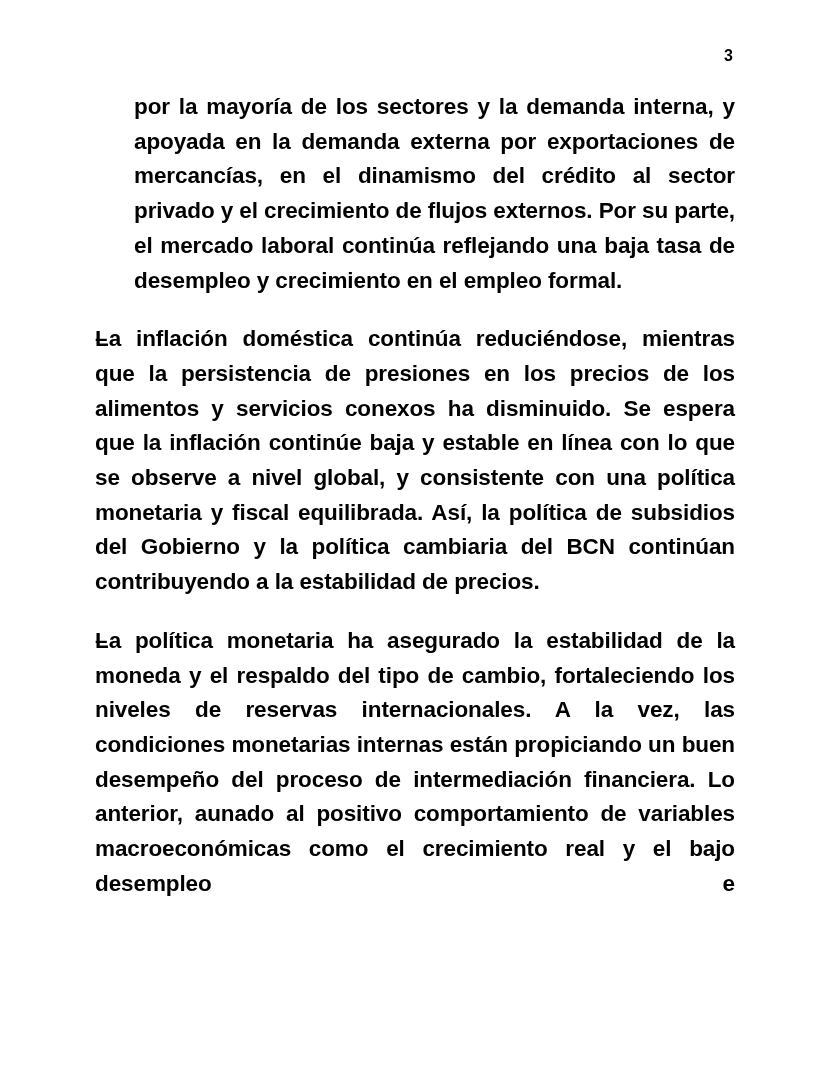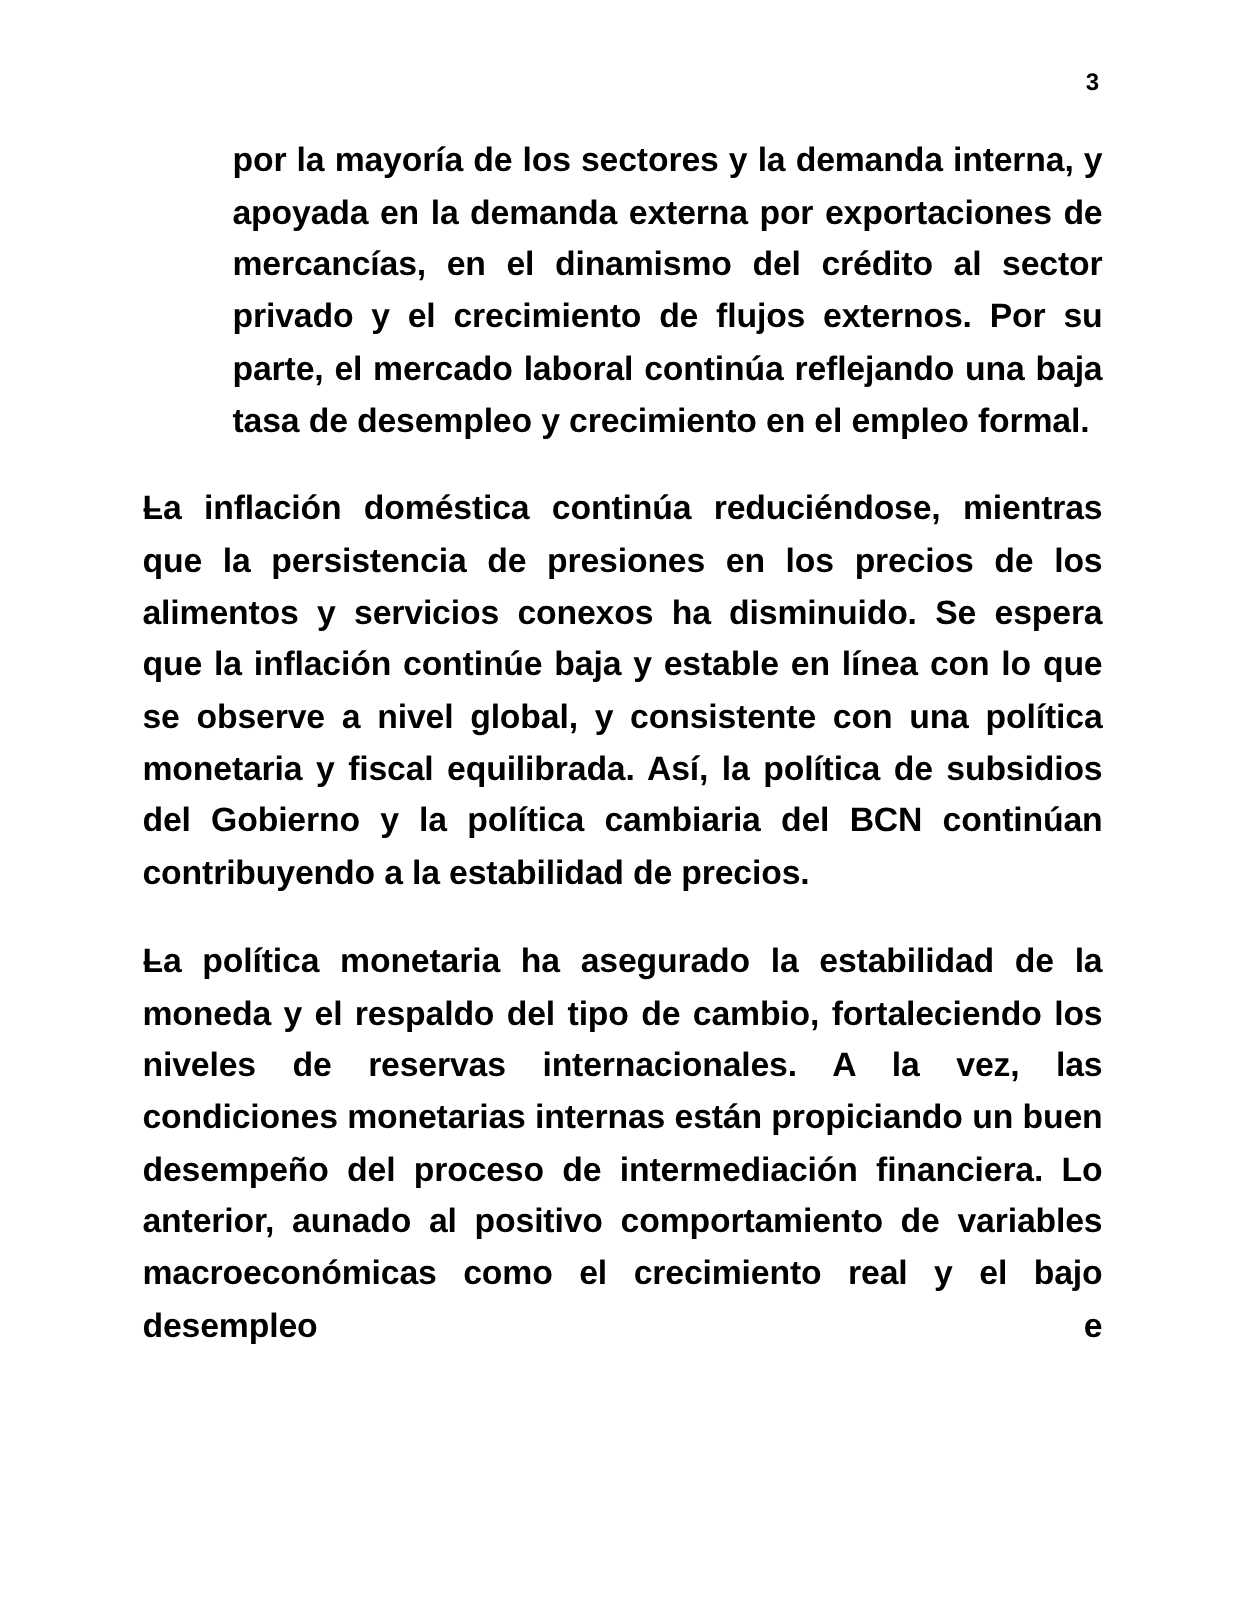--- a/index.html
+++ b/index.html
@@ -73,21 +73,21 @@
     hyphens: none;
   }
 
   
   .para-text.flow-continues {
     text-align-last: justify;
   }
 
   
   .para.no-dash .para-text {
-    margin-left: 60px;
+    margin-left: 39px;
   }
 </style>
 </head>
 <body>
 
 <div class="page">
 
   <div class="page-number">3</div>
 
   <div class="content">

